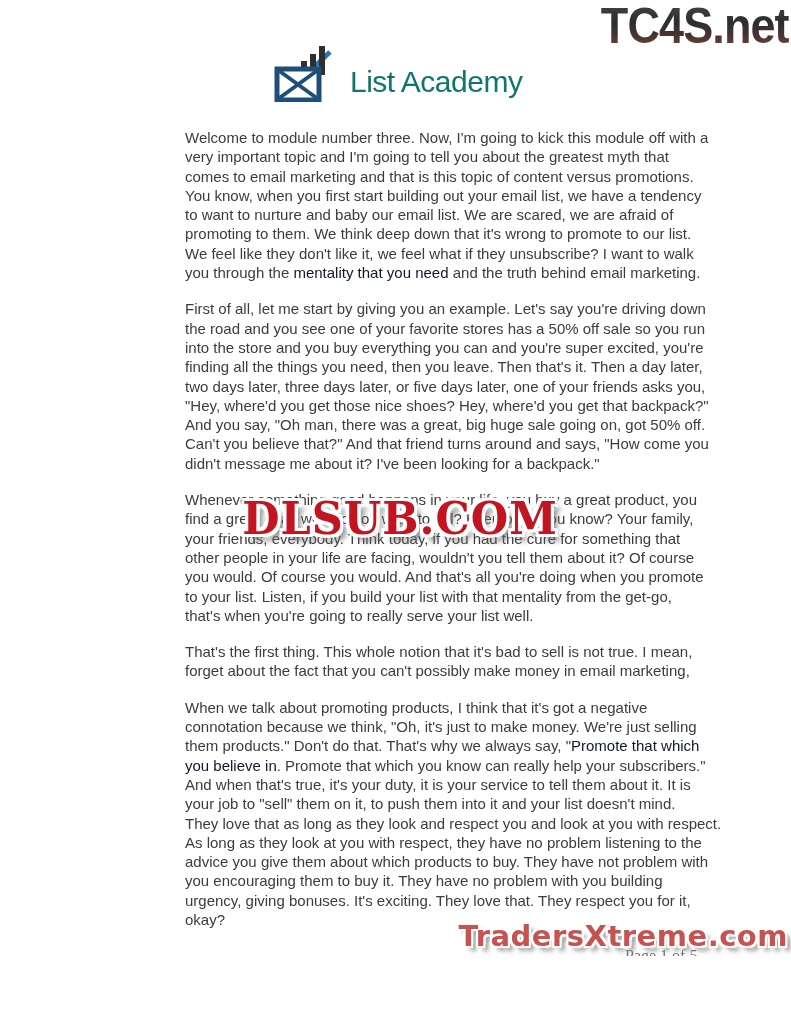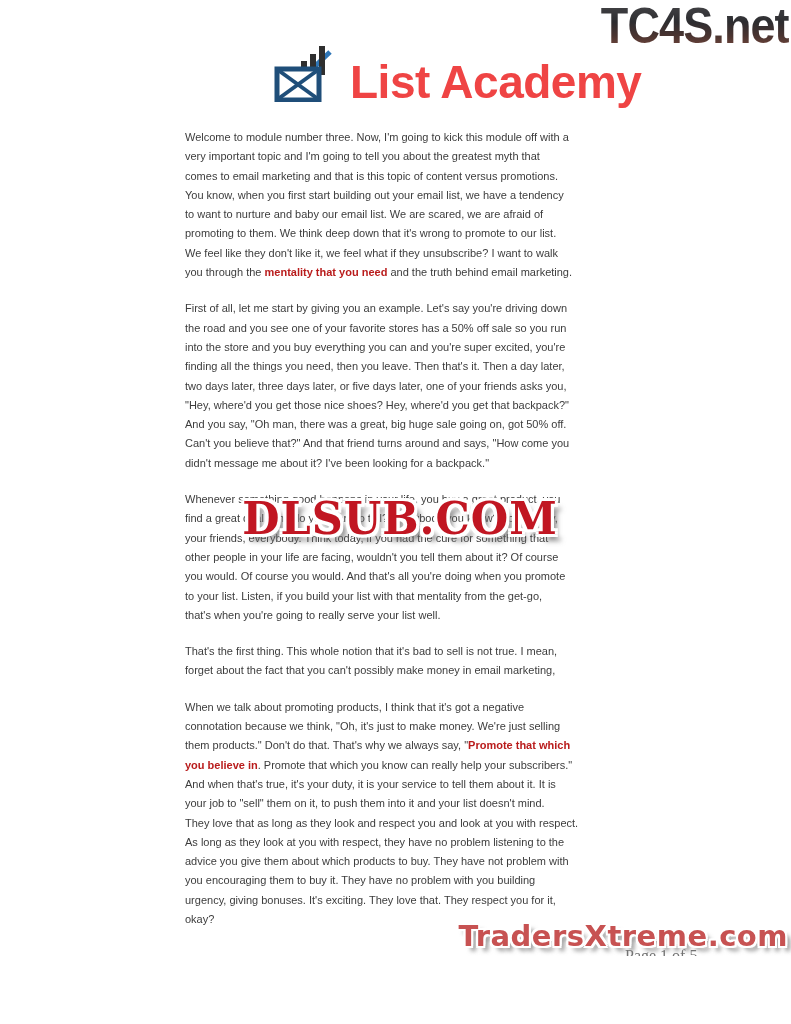--- a/index.html
+++ b/index.html
@@ -23,32 +23,32 @@
     -webkit-background-clip:text; background-clip:text;
     color:transparent;
   }
 
   
   .logo {
     position:absolute; left:274px; top:44px;
     display:flex; align-items:center; gap:10px;
   }
   .logo-title {
-    font-size:46px; font-weight:700; color:#ef4444;
+    font-size:30px; font-weight:400; color:#0f766e;
     letter-spacing:-0.5px; line-height:1;
     padding-top:14px;
   }
 
   
   .doc {
     position:absolute; left:185px; top:128px; width:575px;
-    font-size:11px; line-height:19.3px; color:#3c3c3c;
+    font-size:15px; line-height:19.3px; color:#3c3c3c;
   }
   .doc p { white-space:pre; margin:0 0 17px 0; }
-  .doc b { font-weight:bold; color:#b91c1c; white-space:pre; }
+  .doc b { font-weight:normal; color:#0f172a; white-space:pre; }
 
   
   .stamp {
     position:absolute; left:253px; top:490px; width:294px; height:56px;
     display:flex; align-items:center; justify-content:center;
     font-family:"DejaVu Serif", serif;
     font-weight:bold; font-size:43px; letter-spacing:1px;
     color:#c11622;
     transform:scaleY(1.05);
     text-shadow:

